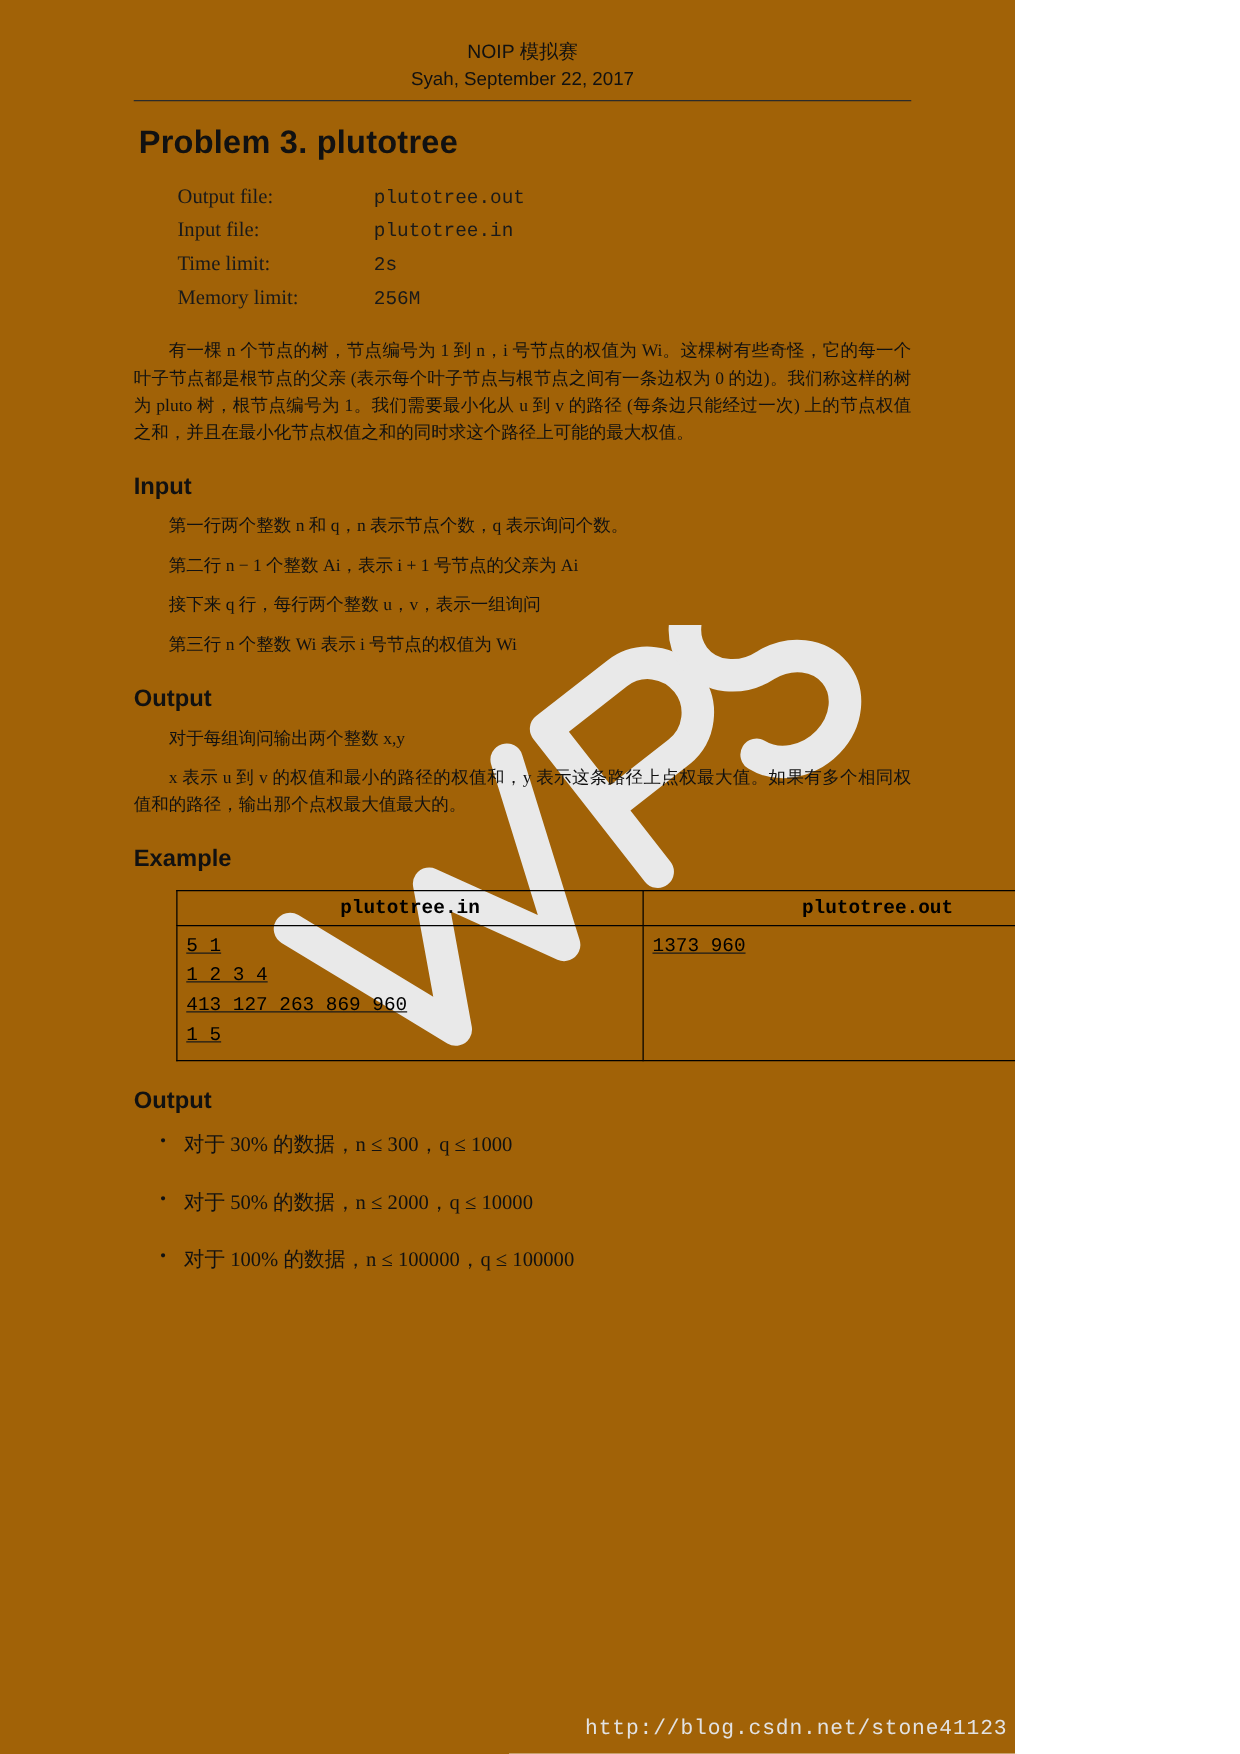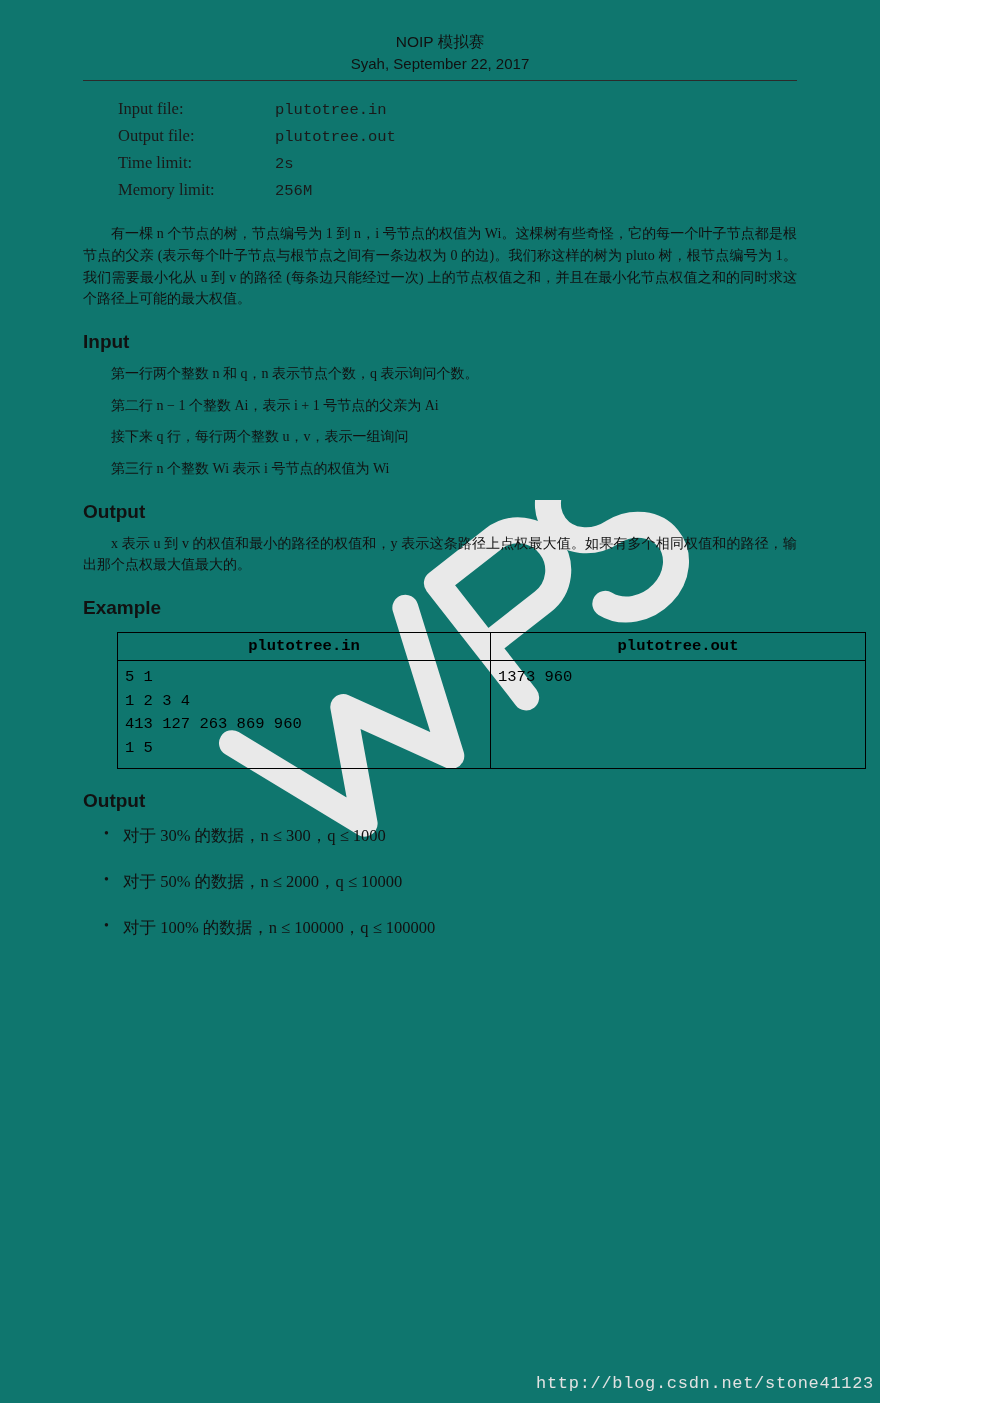--- a/index.html
+++ b/index.html
@@ -6,24 +6,25 @@
     margin: 0;
     padding: 0;
     background: #ffffff;
   }
   body {
     font-family: "Liberation Serif", "DejaVu Serif", serif;
     color: #1a1a1a;
   }
   #page {
     position: relative;
-    width: 880px;
+    width: 788px;
     height: 1403px;
-    background: #0f766e;
+    background: #a16207;
     overflow: hidden;
+    padding-left: 24px;
   }
 
   
   #watermark {
     position: absolute;
     left: 215px;
     top: 500px;
     width: 560px;
     height: 380px;
     pointer-events: none;
@@ -147,20 +148,21 @@
     font-size: 15.5px;
     text-align: center;
     padding: 4px 0 5px 0;
     color: #000;
   }
   table.example td {
     border: 1.3px solid #000;
     vertical-align: top;
     padding: 5px 0 8px 7px;
     height: 86px;
+    text-decoration: underline;
   }
   table.example pre {
     margin: 0;
     font-family: "Liberation Mono", "DejaVu Sans Mono", monospace;
     font-size: 15.5px;
     line-height: 1.52;
     color: #000;
     white-space: pre;
   }
   col.c-in  { width: 373px; }
@@ -228,30 +230,31 @@
   </div>
 
   <div id="content">
 
     <div class="runhead">
       <div class="line1">NOIP 模拟赛</div>
       <div class="line2">Syah, September 22, 2017</div>
     </div>
     <div class="head-rule"></div>
 
+    <h1 class="problem-title">Problem 3. plutotree</h1>
 
     <table class="meta">
       <tbody>
         <tr>
+          <td class="k">Output file:</td>
+          <td class="v">plutotree.out</td>
+        </tr>
+        <tr>
           <td class="k">Input file:</td>
           <td class="v">plutotree.in</td>
-        </tr>
-        <tr>
-          <td class="k">Output file:</td>
-          <td class="v">plutotree.out</td>
         </tr>
         <tr>
           <td class="k">Time limit:</td>
           <td class="v">2s</td>
         </tr>
         <tr>
           <td class="k">Memory limit:</td>
           <td class="v">256M</td>
         </tr>
       </tbody>
@@ -264,20 +267,21 @@
     <h2 class="section">Input</h2>
     <div class="subblock">
       <p class="body">第一行两个整数 n 和 q，n 表示节点个数，q 表示询问个数。</p>
       <p class="body">第二行 n − 1 个整数 Ai，表示 i + 1 号节点的父亲为 Ai</p>
       <p class="body">接下来 q 行，每行两个整数 u，v，表示一组询问</p>
       <p class="body">第三行 n 个整数 Wi 表示 i 号节点的权值为 Wi</p>
     </div>
 
     <h2 class="section">Output</h2>
     <div class="subblock">
+      <p class="body">对于每组询问输出两个整数 x,y</p>
       <p class="body">x 表示 u 到 v 的权值和最小的路径的权值和，y 表示这条路径上点权最大值。如果有多个相同权值和的路径，输出那个点权最大值最大的。</p>
     </div>
 
     <h2 class="section">Example</h2>
     <table class="example">
       <colgroup>
           <col class="c-in">
           <col class="c-out">
         </colgroup>
       <thead>

